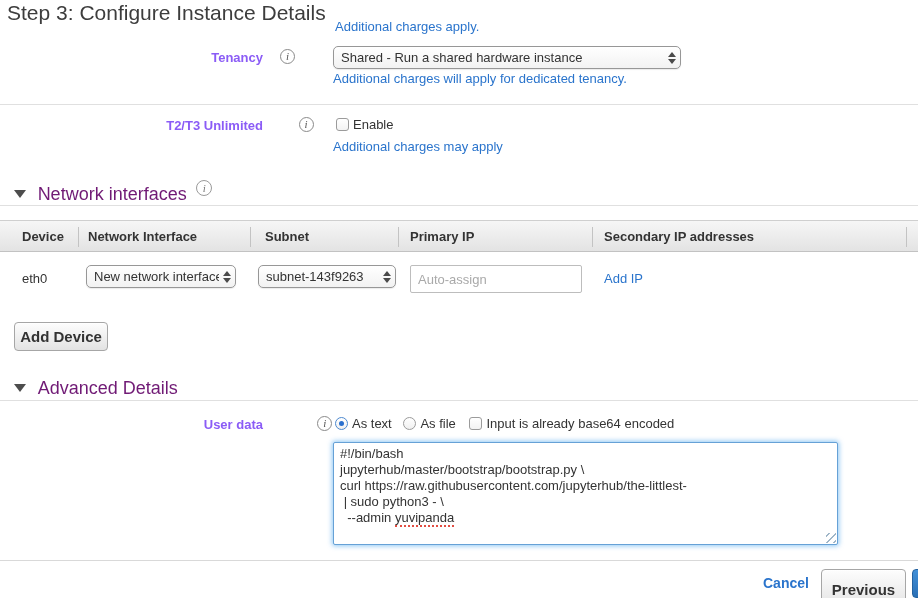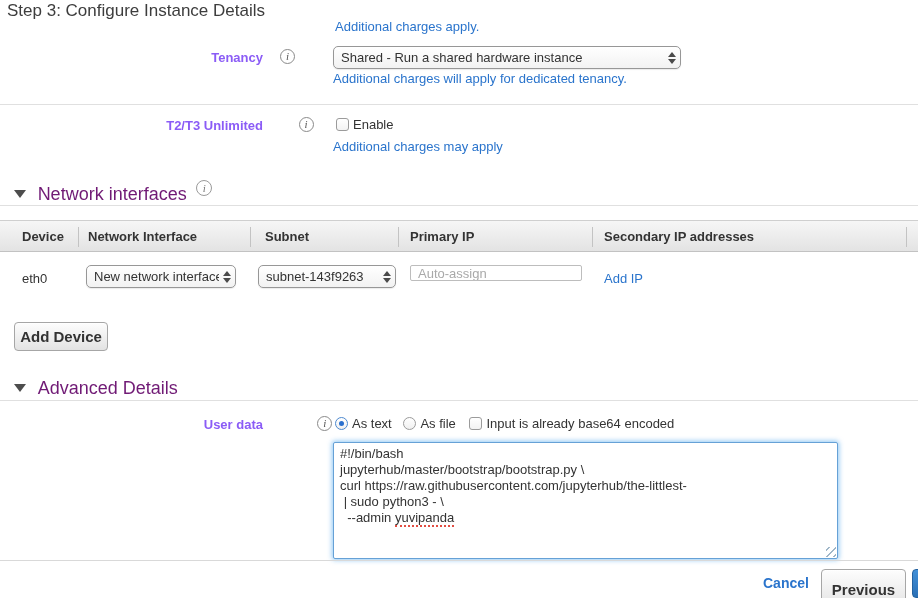--- a/index.html
+++ b/index.html
@@ -10,21 +10,21 @@
     color: #333;
     background: #fff;
     position: relative;
     overflow: hidden;
   }
   .abs { position: absolute; }
   a.link { color: #2a74cc; text-decoration: none; cursor: pointer; }
 
   
   .title-strip { left:0; top:0; width:918px; height:22px; background:#fff; z-index:2; }
-  .page-title { left:7px; top:1px; font-size:17px; font-weight:500; color:#3d3d3d; z-index:3; white-space:nowrap; }
+  .page-title { left:7px; top:1px; font-size:21px; font-weight:500; color:#3d3d3d; z-index:3; white-space:nowrap; }
   .clipped-link { left:335px; top:19px; z-index:1; }
 
   
   .field-label { font-weight:700; color:#8b5cf6; text-align:right; width:130px; }
   .info-icon {
     display:inline-block; width:15px; height:15px; border:1px solid #8a8a8a;
     border-radius:50%; position:relative; background:#fff;
   }
   .info-icon::after {
     content:"i"; font-family:"Liberation Serif", serif; font-style:italic;
@@ -73,37 +73,37 @@
   
   .tbl-head {
     left:0; top:220px; width:918px; height:32px;
     background:linear-gradient(#f6f6f6,#e3e3e3);
     border-top:1px solid #cfcfcf; border-bottom:1px solid #c2c2c2;
   }
   .tbl-head .sep { position:absolute; top:6px; width:1px; height:20px; background:#c3c3c3; }
   .th { position:absolute; top:8px; font-weight:700; color:#333; white-space:nowrap; }
 
   .text-input {
-    height:16px; border:1px solid #bdbdbd; border-radius:2px; padding:0 7px;
+    height:28px; border:1px solid #bdbdbd; border-radius:2px; padding:0 7px;
     font-family:"Liberation Sans", sans-serif; font-size:13px; color:#333; width:100%;
   }
   .text-input::placeholder { color:#a9a9a9; }
 
   
   .btn {
     display:flex; align-items:center; justify-content:center;
     border:1px solid #a6a6a6; border-radius:4px;
     background:linear-gradient(#fdfdfd,#e3e3e3);
     font-weight:700; font-size:15px; color:#333; cursor:pointer;
     box-shadow:inset 0 1px 0 rgba(255,255,255,.7);
   }
 
   
   .ud-editor {
-    left:333px; top:442px; width:505px; height:117px;
+    left:333px; top:442px; width:505px; height:103px;
     border:1px solid #66a1d6; border-radius:2px; background:#fff;
     box-shadow:0 0 5px 1px rgba(82,168,236,.65);
     padding:3px 6px; line-height:16px; overflow:hidden; cursor:text;
   }
   .ud-line { white-space:pre-wrap; }
   .squiggle { border-bottom:2px dotted #e24d42; }
   .resize-handle {
     position:absolute; right:1px; bottom:1px; width:10px; height:10px;
     background:repeating-linear-gradient(135deg, transparent 0 2px, #9fb6c8 2px 3px, transparent 3px 5px);
   }

